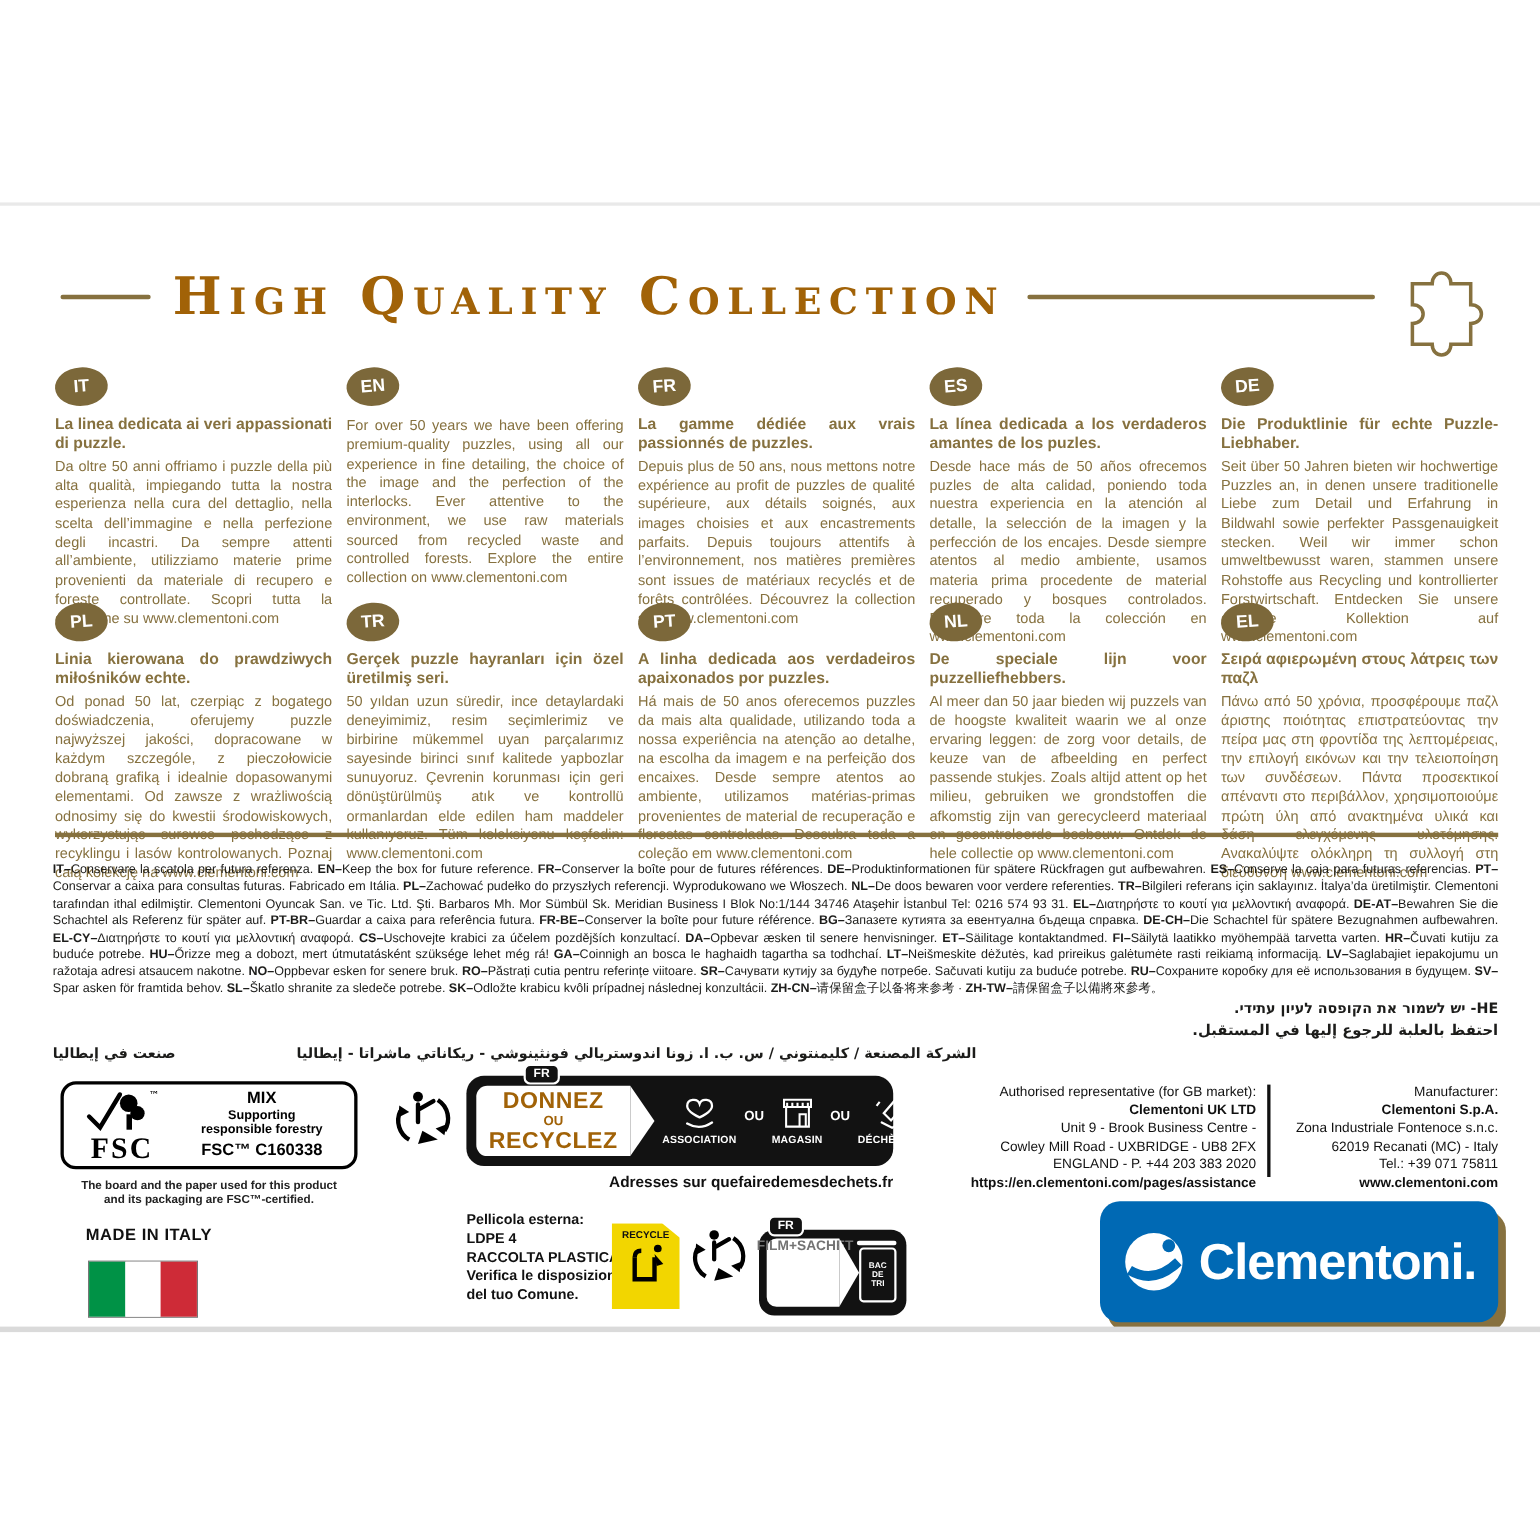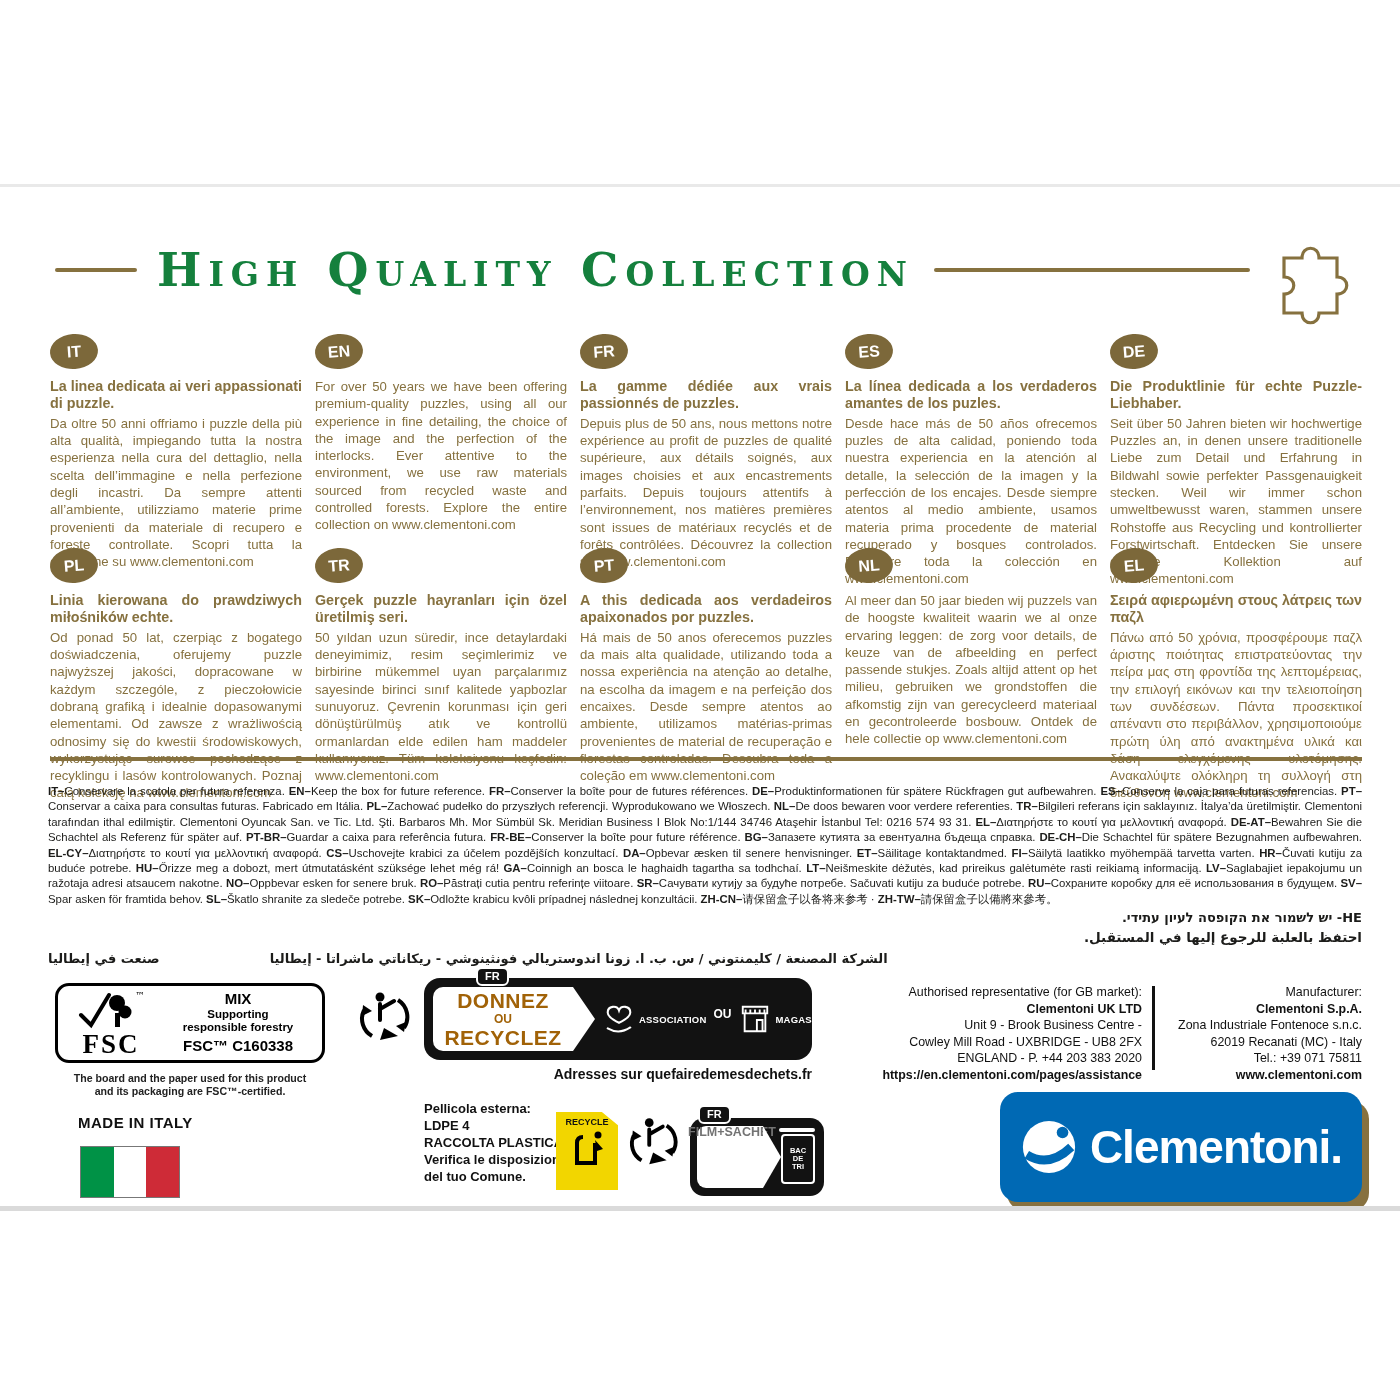--- a/index.html
+++ b/index.html
@@ -8,21 +8,21 @@
   .edge{position:absolute;left:0;width:1400px;background:#e9e9e9;}
   .edge.top{top:184px;height:3px;}
   .edge.bottom{top:1206px;height:5px;background:#dadada;}
 
   
   .header{position:absolute;left:55px;top:246px;width:1195px;display:flex;align-items:center;gap:20px;}
   .rule{height:4px;background:#86713f;border-radius:2px;}
   .rule-left{width:82px;}
   .rule-right{flex:1;}
   .hq-title{font-family:"DejaVu Serif","Liberation Serif",serif;font-variant:small-caps;
-            font-size:47px;font-weight:600;color:#15803d;letter-spacing:7px;white-space:nowrap;line-height:1;}
+            font-size:47px;font-weight:600;color:#a16207;letter-spacing:7px;white-space:nowrap;line-height:1;}
   .puzzle-ic{position:absolute;left:1262px;top:226px;}
 
   
   .lang-grid{position:absolute;left:50px;top:334px;width:1312px;display:grid;
              grid-template-columns:repeat(5,252px);grid-template-rows:214px auto;column-gap:13px;color:#86713f;}
   .lang-badge{width:48px;height:35px;border-radius:50%;background:#7c683a;color:#fff;
               display:flex;align-items:center;justify-content:center;font-size:16px;font-weight:bold;
               transform:rotate(-4deg);margin-bottom:9px;}
   .lang-title{font-size:14.3px;font-weight:bold;line-height:1.22;text-align:justify;margin:0 0 2px 0;}
   .lang-body{font-size:13.2px;line-height:1.31;text-align:justify;margin:0;}
@@ -58,21 +58,21 @@
   .fr-badge{position:absolute;background:#121212;border:2px solid #fff;border-radius:6px;color:#fff;
             font-size:11px;font-weight:800;padding:1px 7px;line-height:1.2;}
   .donnez .fr-badge{top:-11px;left:52px;}
   .pennant{position:absolute;left:9px;top:9px;width:140px;height:64px;background:#fff;border-radius:10px 0 0 10px;
            display:flex;flex-direction:column;align-items:center;justify-content:center;color:#a16207;line-height:1;}
   .pennant:after{content:"";position:absolute;right:-22px;top:0;width:0;height:0;
                  border-top:32px solid transparent;border-bottom:32px solid transparent;border-left:22px solid #fff;}
   .pn1,.pn3{font-size:21px;font-weight:800;letter-spacing:.5px;}
   .pn2{font-size:12px;font-weight:bold;margin:2px 0;}
   .donnez-opts{position:absolute;left:178px;top:8px;right:8px;height:66px;display:flex;align-items:center;gap:7px;}
-  .opt{display:flex;flex-direction:row;align-items:center;gap:3px;flex:0 0 auto;}
+  .opt{display:flex;flex-direction:column;align-items:center;gap:3px;flex:0 0 auto;}
   .opt-label{font-size:9.5px;font-weight:800;letter-spacing:.2px;}
   .opt-ou{font-size:12px;font-weight:800;margin-top:-10px;}
   .adresses{position:absolute;left:424px;top:1066px;width:388px;text-align:right;
             font-size:14px;font-weight:800;color:#111;}
 
   .auth{position:absolute;left:876px;top:984px;width:266px;text-align:right;
         font-size:12.4px;line-height:16.6px;color:#111;}
   .vdiv{position:absolute;left:1152px;top:986px;width:3px;height:84px;background:#111;}
   .manu{position:absolute;left:1166px;top:984px;width:196px;text-align:right;
         font-size:12.4px;line-height:16.6px;color:#111;}
@@ -155,25 +155,26 @@
         <p class="lang-title">Linia kierowana do prawdziwych miłośników echte.</p>
         <p class="lang-body">Od ponad 50 lat, czerpiąc z bogatego doświadczenia, oferujemy puzzle najwyższej jakości, dopracowane w każdym szczególe, z pieczołowicie dobraną grafiką i idealnie dopasowanymi elementami. Od zawsze z wrażliwością odnosimy się do kwestii środowiskowych, wykorzystując surowce pochodzące z recyklingu i lasów kontrolowanych. Poznaj całą kolekcję na www.clementoni.com</p>
       </div>
     <div>
         <div class="lang-badge">TR</div>
         <p class="lang-title">Gerçek puzzle hayranları için özel üretilmiş seri.</p>
         <p class="lang-body">50 yıldan uzun süredir, ince detaylardaki deneyimimiz, resim seçimlerimiz ve birbirine mükemmel uyan parçalarımız sayesinde birinci sınıf kalitede yapbozlar sunuyoruz. Çevrenin korunması için geri dönüştürülmüş atık ve kontrollü ormanlardan elde edilen ham maddeler kullanıyoruz. Tüm koleksiyonu keşfedin: www.clementoni.com</p>
       </div>
     <div>
         <div class="lang-badge">PT</div>
-        <p class="lang-title">A this dedicada aos verdadeiros apaixonados por puzzles.</p>
+        <p class="lang-title">A linha dedicada aos verdadeiros apaixonados por puzzles.</p>
         <p class="lang-body">Há mais de 50 anos oferecemos puzzles da mais alta qualidade, utilizando toda a nossa experiência na atenção ao detalhe, na escolha da imagem e na perfeição dos encaixes. Desde sempre atentos ao ambiente, utilizamos matérias-primas provenientes de material de recuperação e florestas controladas. Descubra toda a coleção em www.clementoni.com</p>
       </div>
     <div>
         <div class="lang-badge">NL</div>
+        <p class="lang-title">De speciale lijn voor puzzelliefhebbers.</p>
         <p class="lang-body">Al meer dan 50 jaar bieden wij puzzels van de hoogste kwaliteit waarin we al onze ervaring leggen: de zorg voor details, de keuze van de afbeelding en perfect passende stukjes. Zoals altijd attent op het milieu, gebruiken we grondstoffen die afkomstig zijn van gerecycleerd materiaal en gecontroleerde bosbouw. Ontdek de hele collectie op www.clementoni.com</p>
       </div>
     <div>
         <div class="lang-badge">EL</div>
         <p class="lang-title">Σειρά αφιερωμένη στους λάτρεις των παζλ</p>
         <p class="lang-body">Πάνω από 50 χρόνια, προσφέρουμε παζλ άριστης ποιότητας επιστρατεύοντας την πείρα μας στη φροντίδα της λεπτομέρειας, την επιλογή εικόνων και την τελειοποίηση των συνδέσεων. Πάντα προσεκτικοί απέναντι στο περιβάλλον, χρησιμοποιούμε πρώτη ύλη από ανακτημένα υλικά και δάση ελεγχόμενης υλοτόμησης. Ανακαλύψτε ολόκληρη τη συλλογή στη διεύθυνση www.clementoni.com</p>
       </div>
   </div>
   <div class="gold-rule"></div>
 

